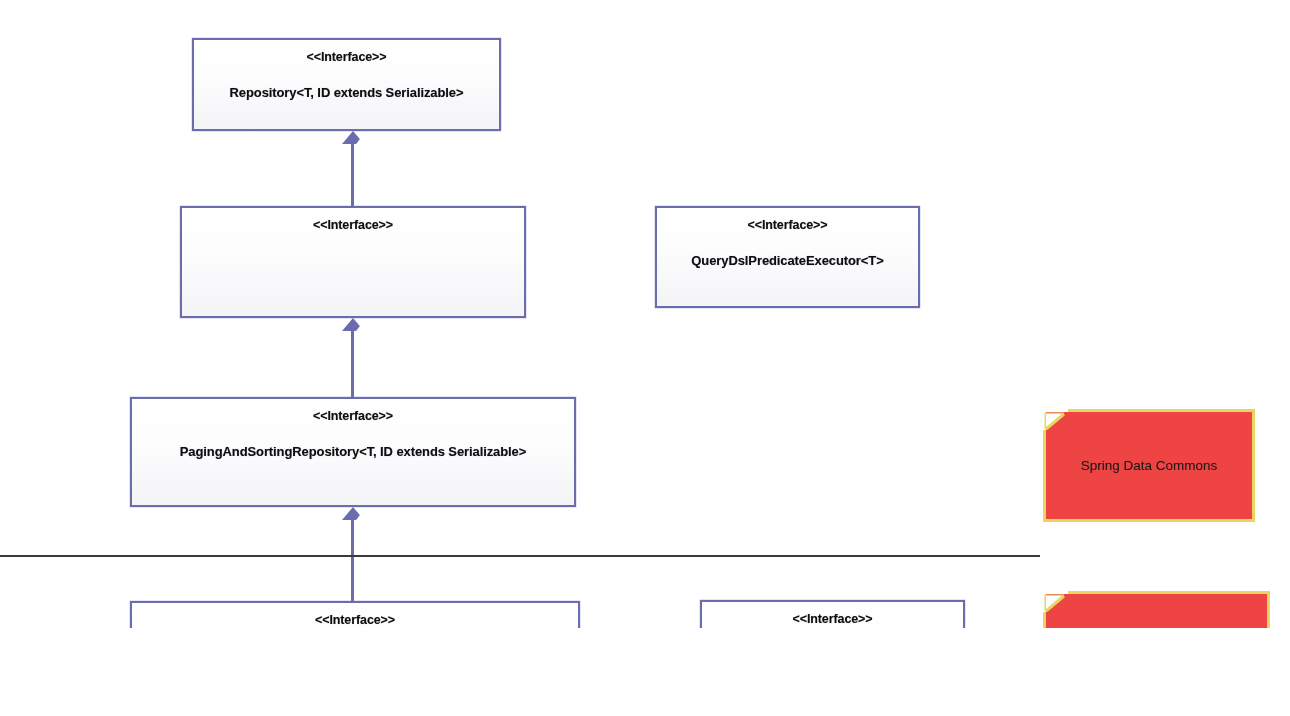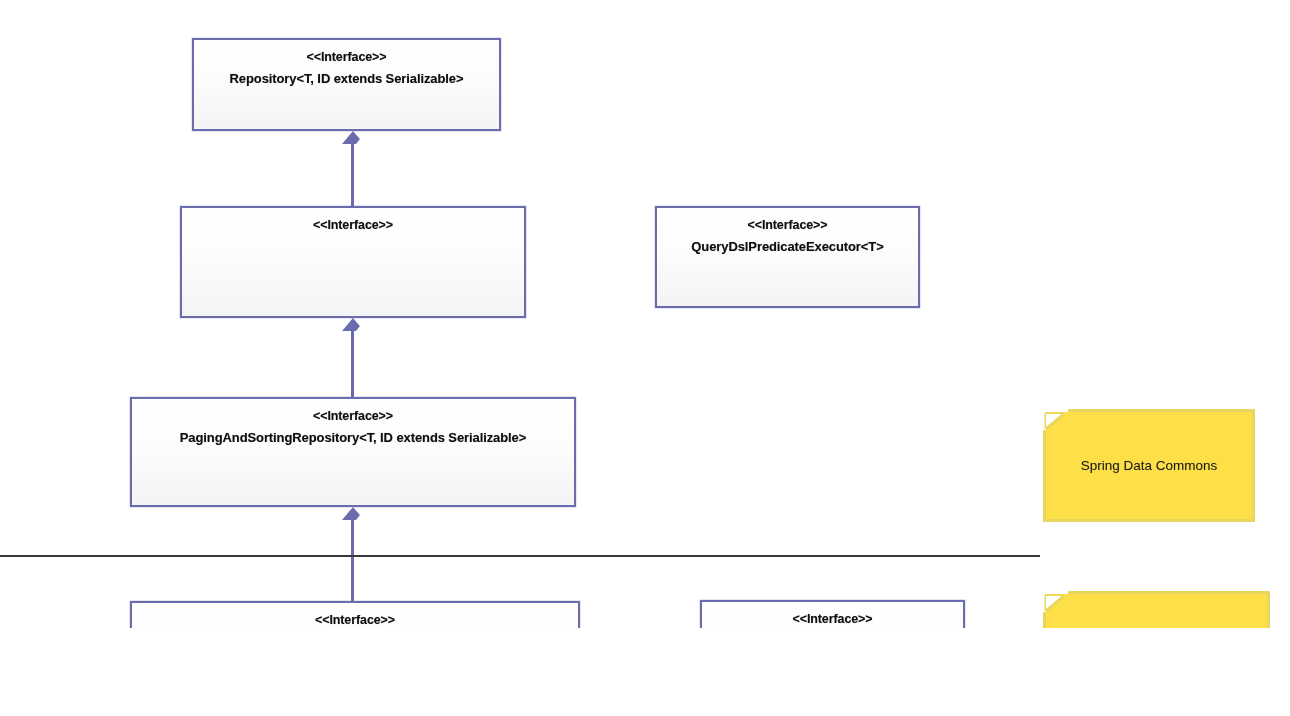--- a/index.html
+++ b/index.html
@@ -36,21 +36,21 @@
   }
   .uml-box .stereotype {
     display: block;
     font-size: 12.5px;
     font-weight: bold;
   }
   .uml-box .iname {
     display: block;
     font-size: 13px;
     font-weight: bold;
-    margin-top: 4px;
+    margin-top: 18px;
     white-space: nowrap;
   }
 
   
   .gen-line {
     position: absolute;
     background: #6b6cae;
     width: 3px;
   }
   .gen-arrow-outer {
@@ -76,21 +76,21 @@
   .separator {
     position: absolute;
     height: 2px;
     background: #3a3a3a;
   }
 
   
   .uml-note {
     position: absolute;
     box-sizing: border-box;
-    background: #fde047;
+    background: #ef4444;
     border: 3px solid #e7d75f;
     border-top: none;
     border-left: none;
   }
   .uml-note .note-body {
     position: absolute;
     inset: 0;
     display: flex;
     align-items: center;
     justify-content: center;

